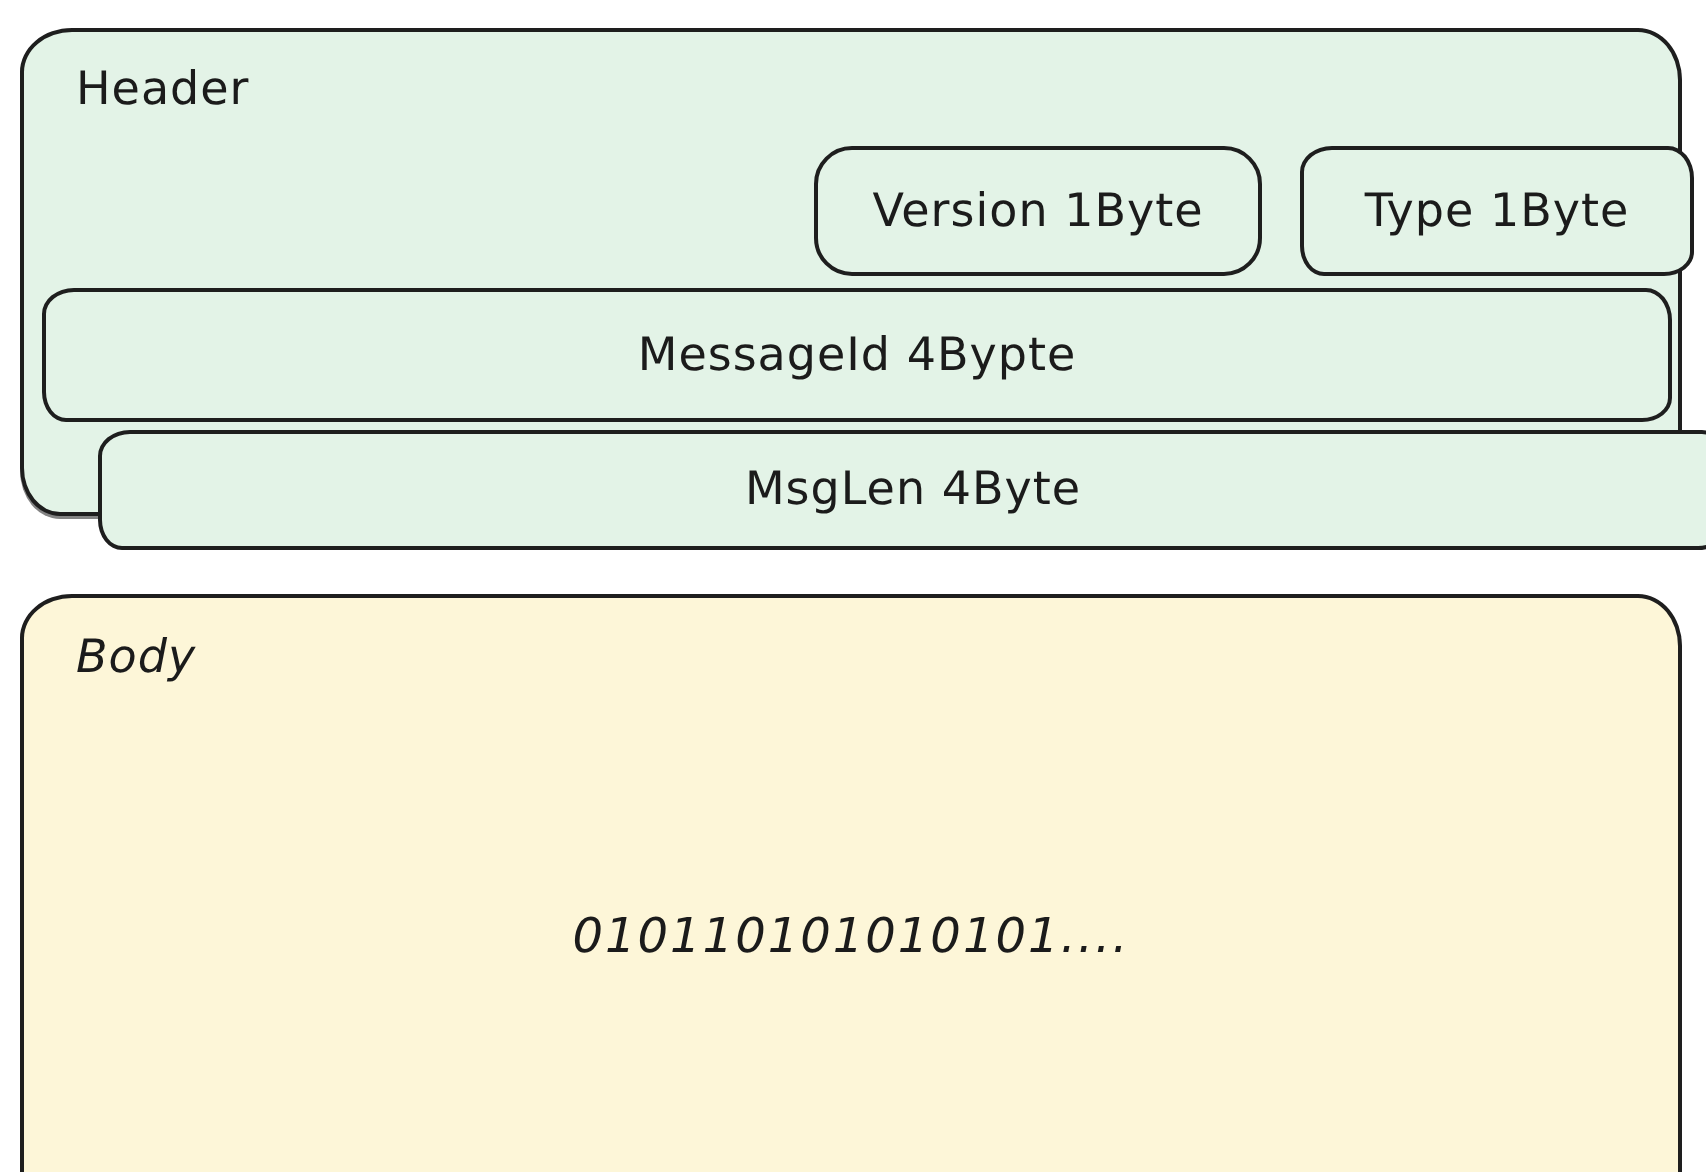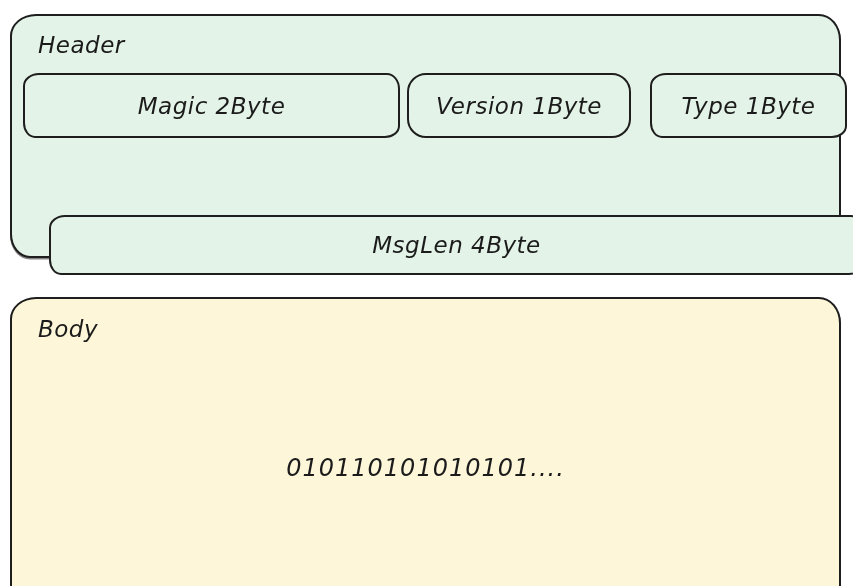--- a/index.html
+++ b/index.html
@@ -30,21 +30,21 @@
   .outer {
     border-radius: 26px 22px 24px 20px / 22px 26px 20px 24px;
     box-shadow: 0 1.5px 0 rgba(30,30,30,0.55);
   }
   .inner {
     border-radius: 16px 13px 15px 12px / 13px 16px 12px 15px;
     display: flex;
     align-items: center;
     justify-content: center;
   }
-  #header-box  { left: 10px; top: 14px;  width: 831px; height: 244px; font-style: italic; }
+  #header-box  { left: 10px; top: 14px;  width: 831px; height: 244px; }
   #body-box    { left: 10px; top: 297px; width: 831px; height: 342px; background: var(--body-fill); font-style: italic; }
 
   .section-label {
     position: absolute;
     font-size: 23px;
     letter-spacing: 0.5px;
     color: var(--text);
   }
   #header-label { left: 26px; top: 16px; }
   #body-label   { left: 26px; top: 17px; }
@@ -73,32 +73,32 @@
   }
 </style>
 </head>
 <body>
 
 <div class="canvas">
 
   <div class="box outer" id="header-box">
     <div class="section-label" id="header-label">Header</div>
 
-    <div class="box inner" id="field-magic">
-      <span class="field-label">Magic 2Byte</span>
-    </div>
 
     <div class="box inner" id="field-version">
       <span class="field-label">Version 1Byte</span>
     </div>
 
     <div class="box inner" id="field-type">
       <span class="field-label">Type 1Byte</span>
     </div>
 
+    <div class="box inner" id="field-message-id">
+      <span class="field-label">MessageId 4Bypte</span>
+    </div>
 
     <div class="box inner" id="field-msg-len">
       <span class="field-label">MsgLen 4Byte</span>
     </div>
   </div>
 
   <div class="box outer" id="body-box">
     <div class="section-label" id="body-label">Body</div>
 
     <div id="body-content">010110101010101....</div>

